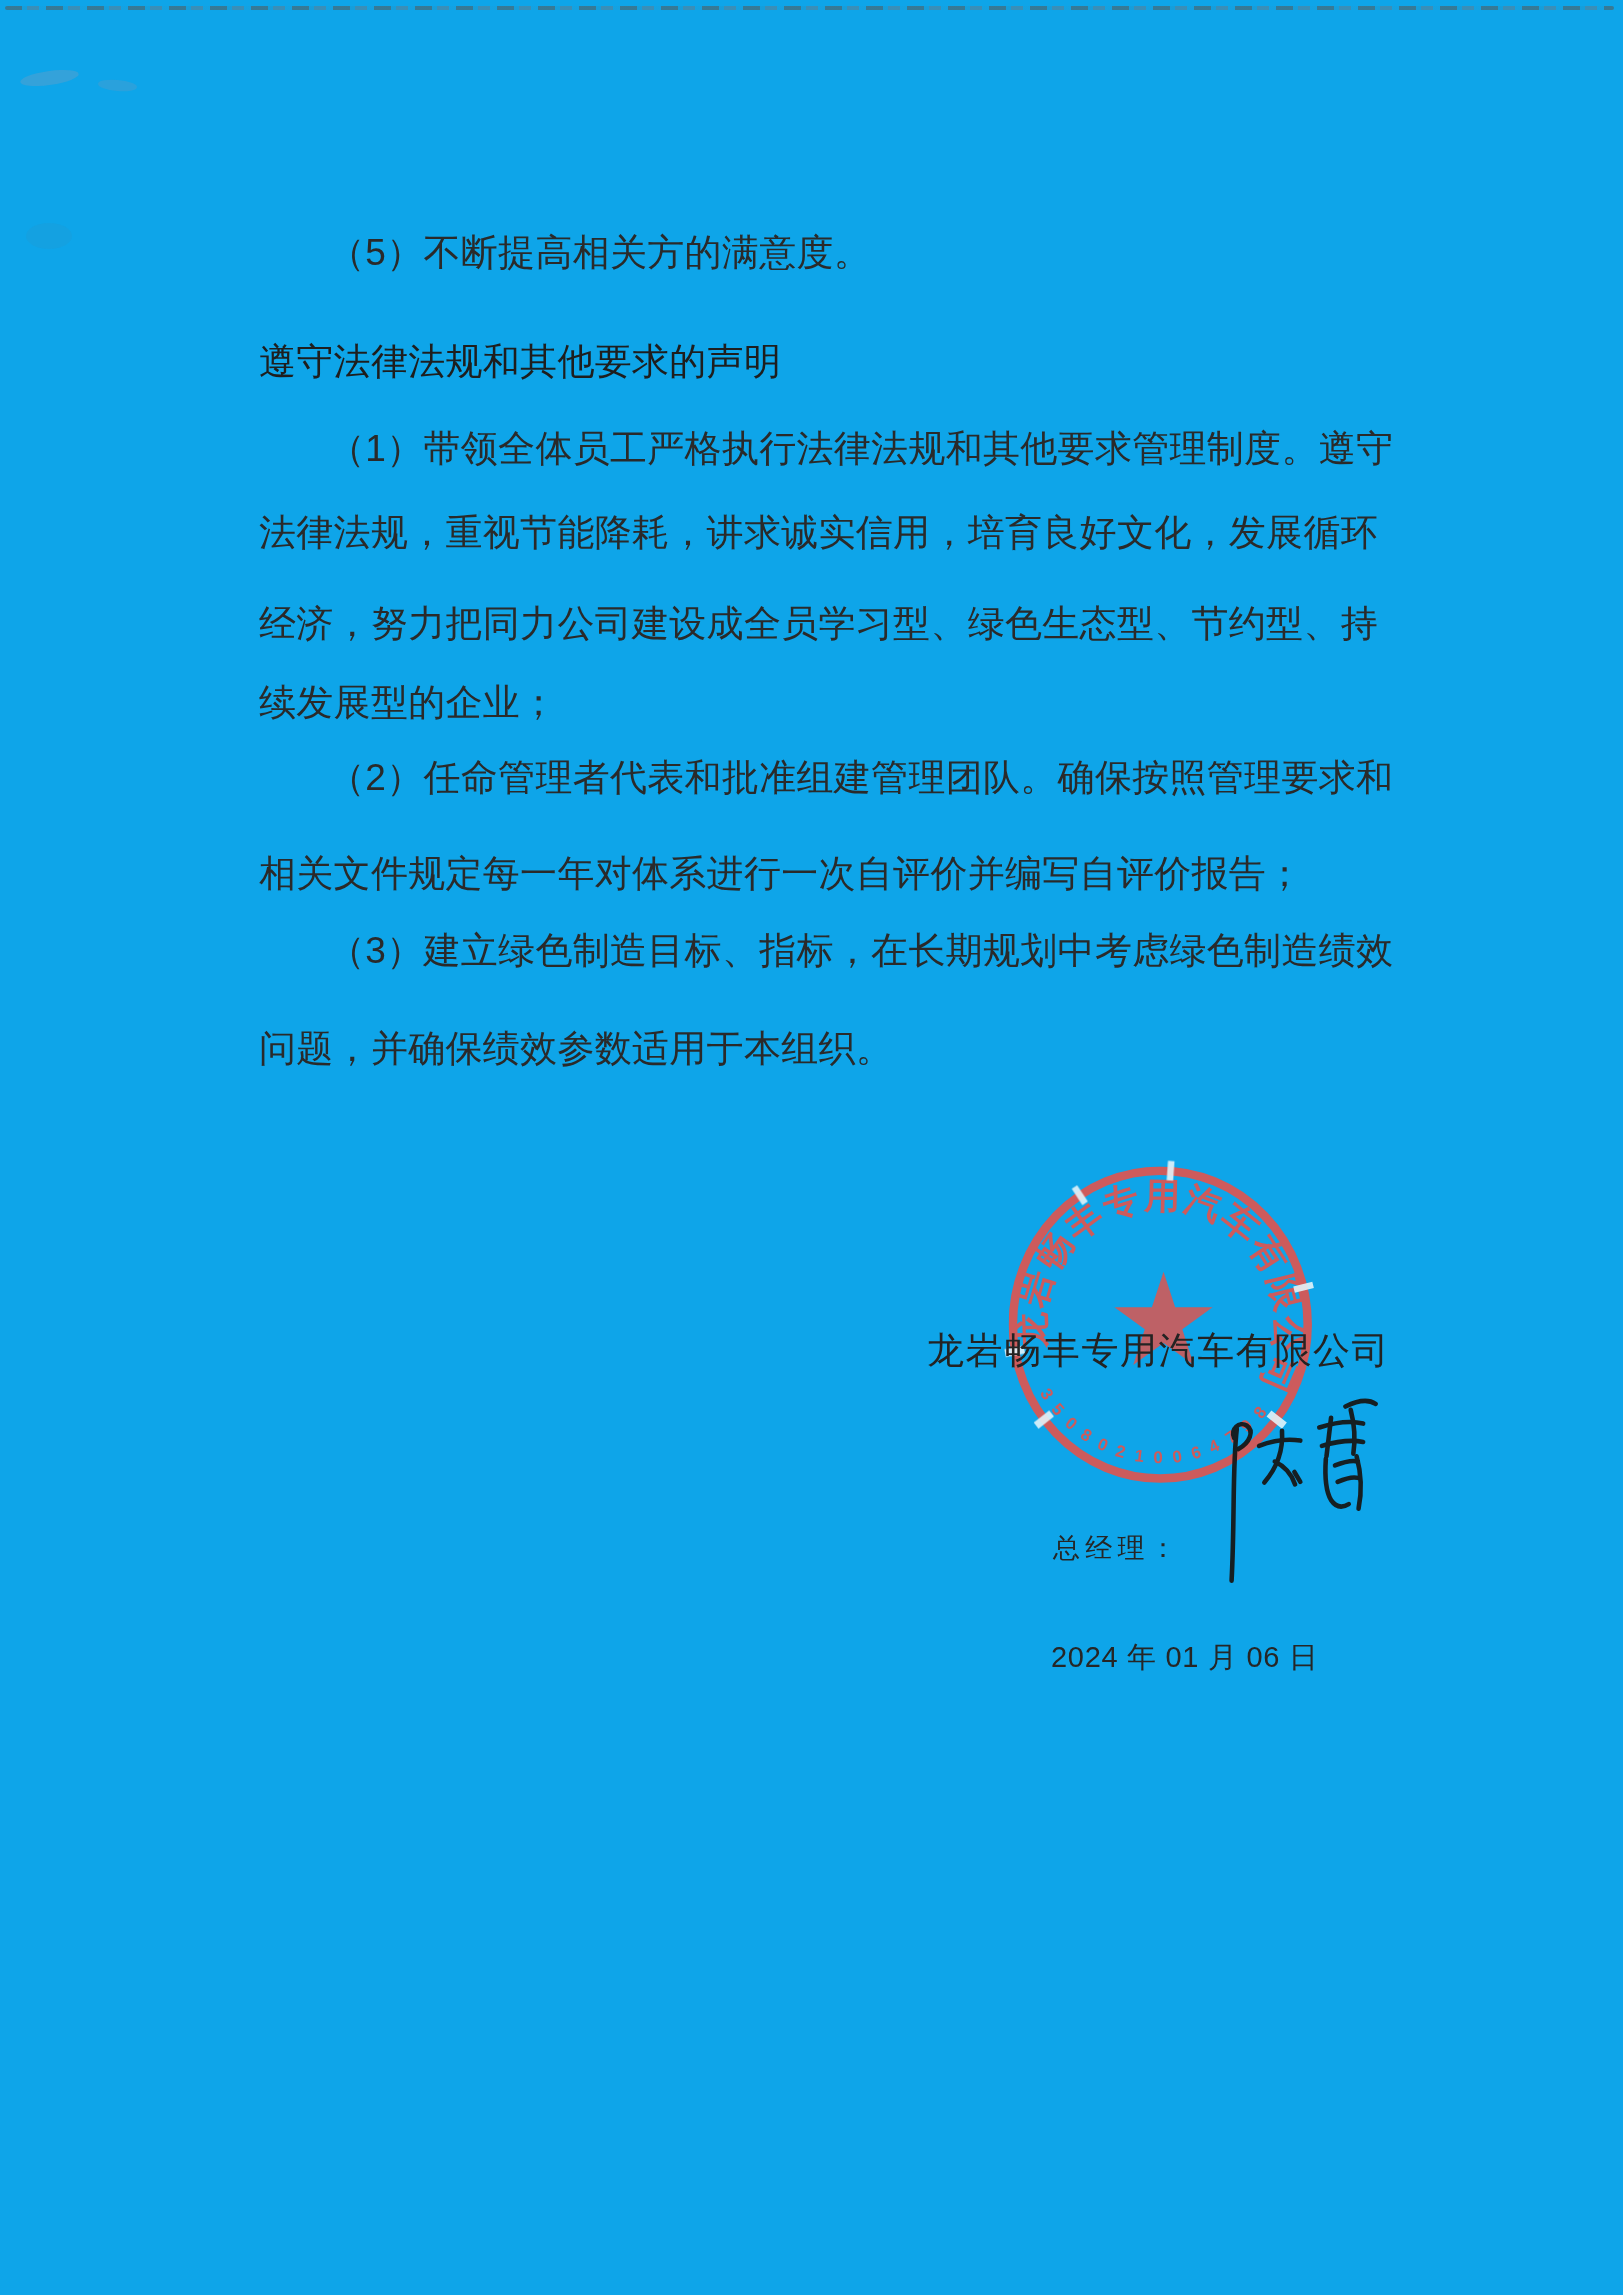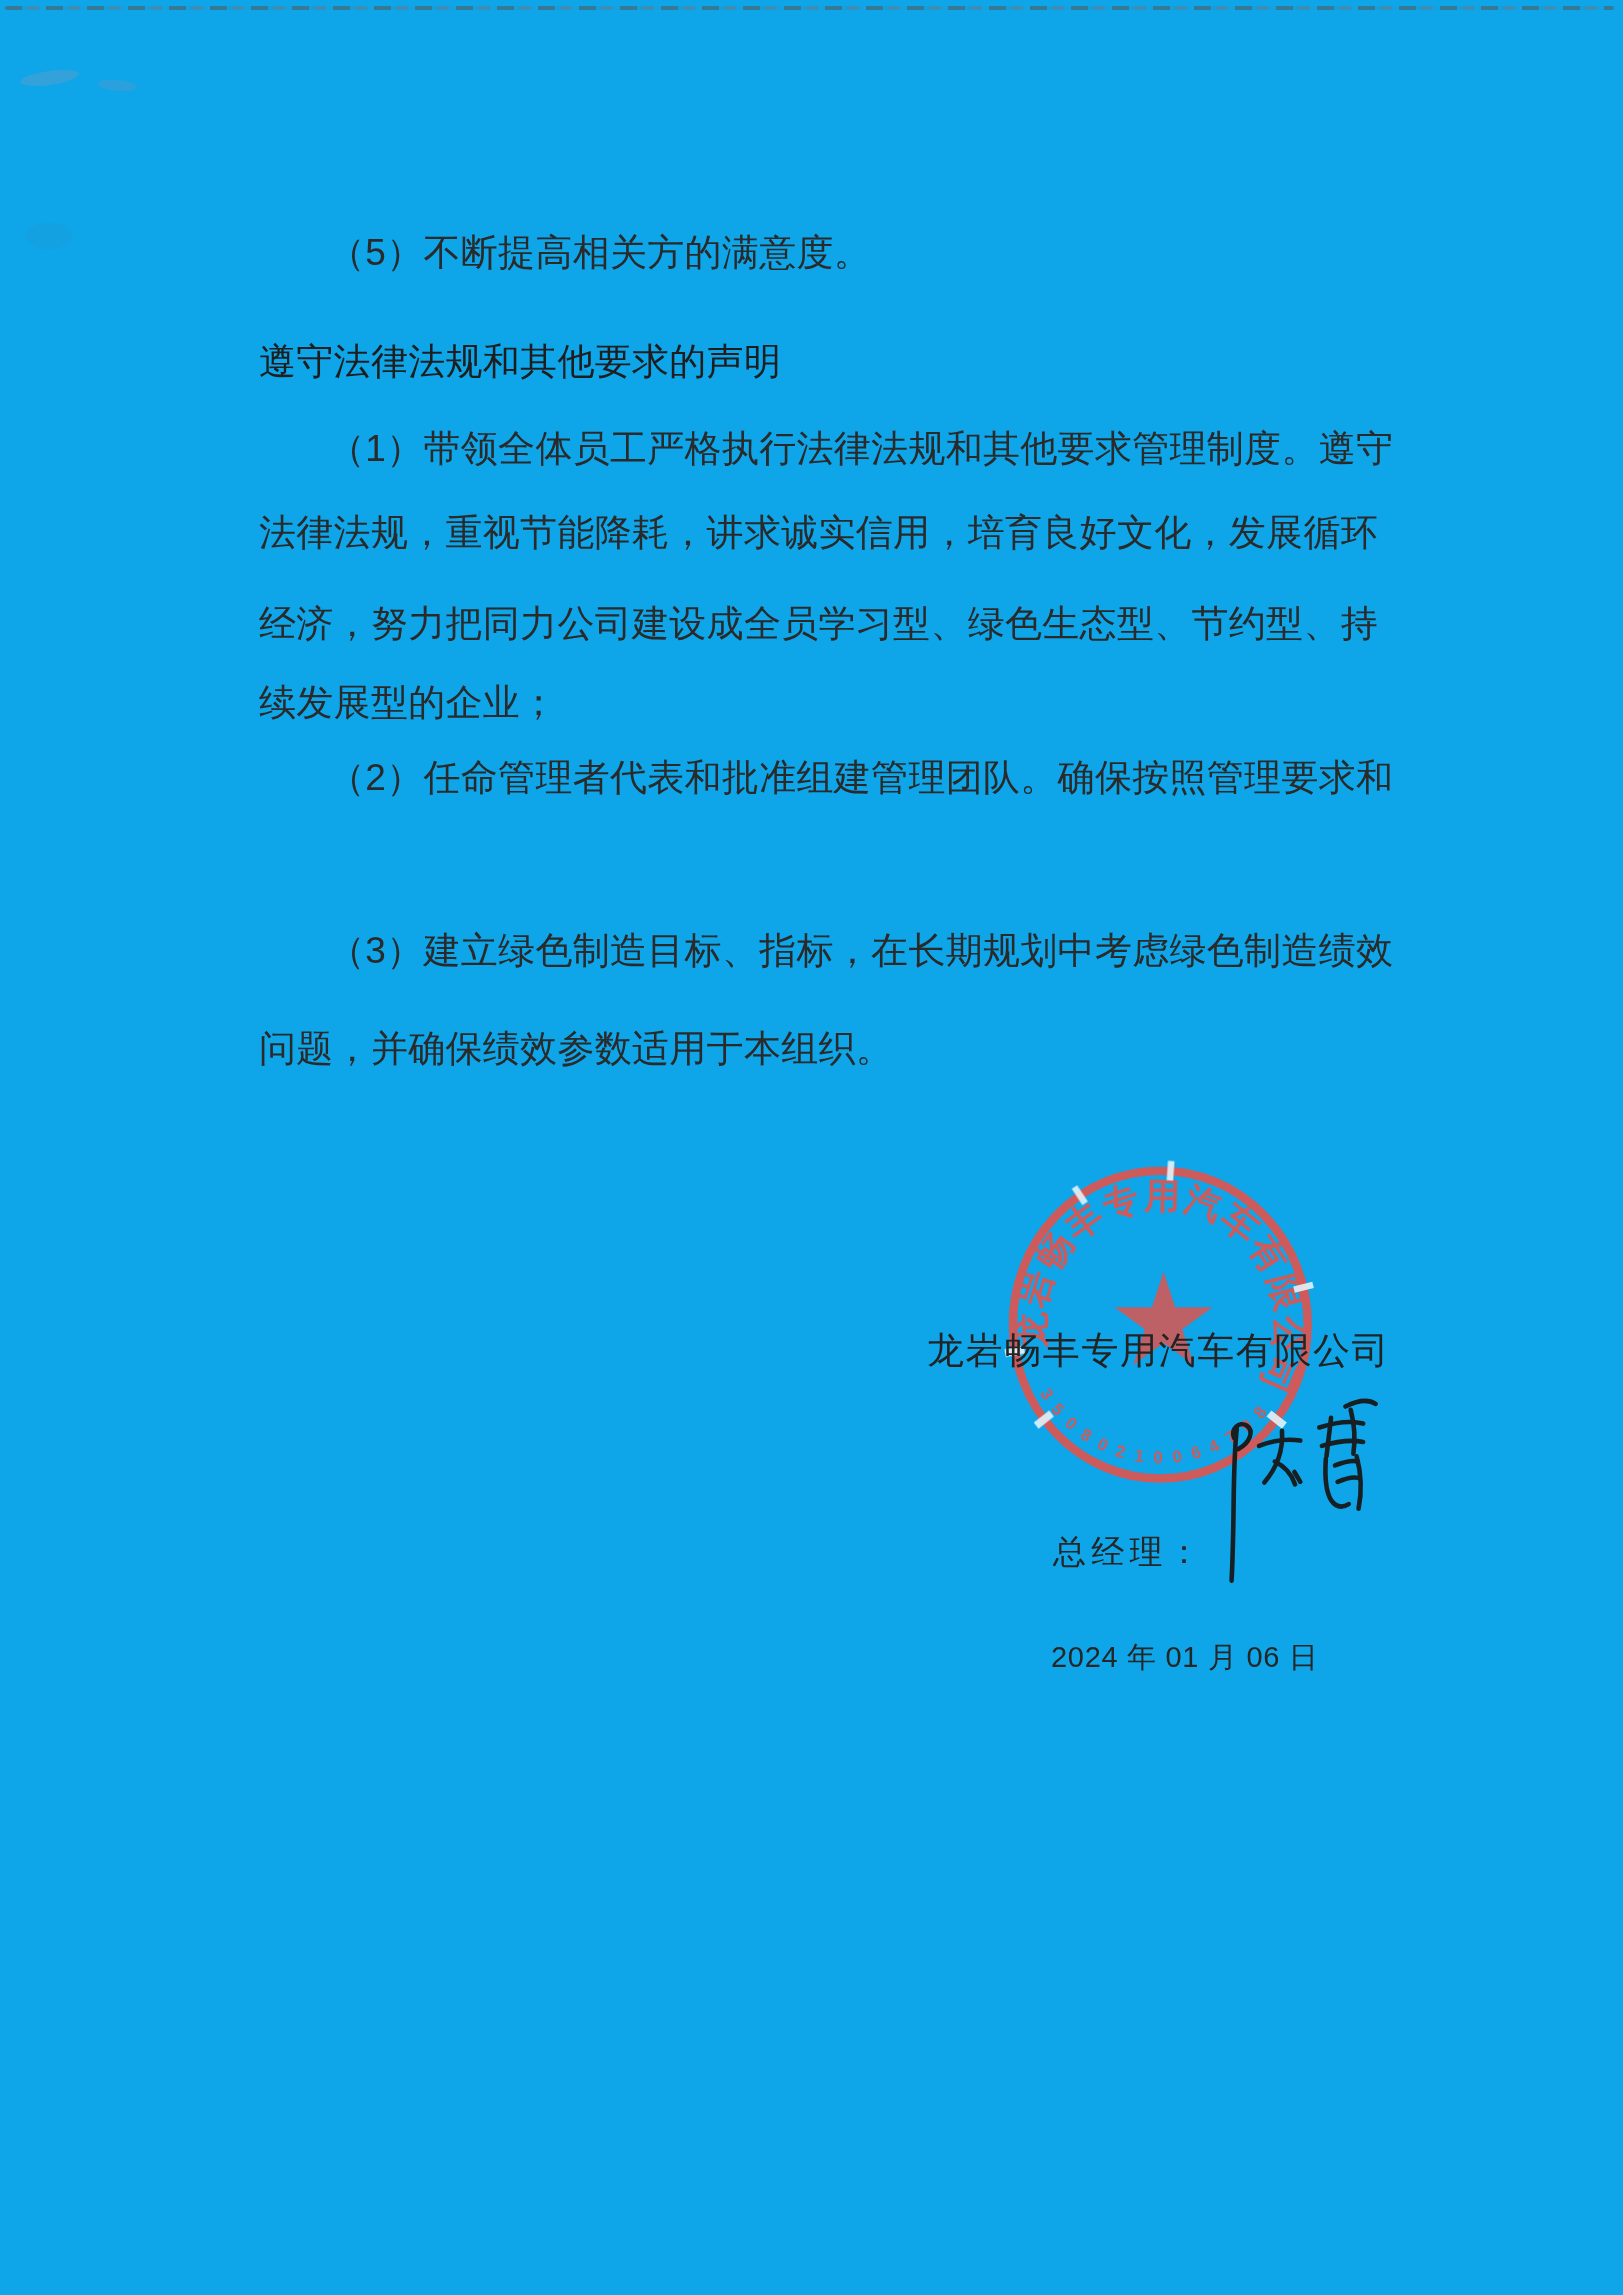--- a/index.html
+++ b/index.html
@@ -28,21 +28,21 @@
     white-space:nowrap;color:#2a2a2a;z-index:2;
   }
   .indent{padding-left:69px;}
   .bold{font-weight:400;color:#1e1e1e;}
   .company-line{
     position:absolute;left:927px;top:1326px;z-index:3;
     font-size:37px;letter-spacing:1.6px;white-space:nowrap;color:#232323;
   }
   .role-line{
     position:absolute;left:1053px;top:1530px;z-index:2;
-    font-size:33px;letter-spacing:5.2px;white-space:nowrap;color:#262626;
+    font-size:27px;letter-spacing:5.2px;white-space:nowrap;color:#262626;
   }
   .date-line{
     position:absolute;left:1051px;top:1638px;z-index:2;
     font-size:29px;letter-spacing:0.7px;white-space:nowrap;color:#262626;
   }
   .stamp-svg{position:absolute;left:982px;top:1152px;z-index:1;}
   .signature-svg{position:absolute;left:1191px;top:1388px;z-index:4;}
   .stamp-arc-text{
     font-family:"Liberation Sans", sans-serif;
     font-size:55px;letter-spacing:3px;fill:#e4534c;font-weight:600;
@@ -62,20 +62,21 @@
   <div class="scan-speck speck-b"></div>
   <div class="scan-speck speck-c"></div>
 
   <div class="bodyline indent" style="top:231px">（5）不断提高相关方的满意度。</div>
   <div class="bodyline bold" style="top:340px">遵守法律法规和其他要求的声明</div>
   <div class="bodyline indent" style="top:427px">（1）带领全体员工严格执行法律法规和其他要求管理制度。遵守</div>
   <div class="bodyline" style="top:511px">法律法规，重视节能降耗，讲求诚实信用，培育良好文化，发展循环</div>
   <div class="bodyline" style="top:602px">经济，努力把同力公司建设成全员学习型、绿色生态型、节约型、持</div>
   <div class="bodyline" style="top:681px">续发展型的企业；</div>
   <div class="bodyline indent" style="top:756px">（2）任命管理者代表和批准组建管理团队。确保按照管理要求和</div>
+  <div class="bodyline" style="top:852px">相关文件规定每一年对体系进行一次自评价并编写自评价报告；</div>
   <div class="bodyline indent" style="top:929px">（3）建立绿色制造目标、指标，在长期规划中考虑绿色制造绩效</div>
   <div class="bodyline" style="top:1027px">问题，并确保绩效参数适用于本组织。</div>
 
   <svg class="stamp-svg" width="367" height="353" viewBox="0 0 560 540">
     <g opacity="0.90">
 
       <ellipse cx="272" cy="264" rx="225.5" ry="235.5" fill="none" stroke="#e4534c" stroke-width="13"></ellipse>
 
       <polygon fill="#e4534c" opacity="0.92" points="277,183 294.8,237.6 352.1,237.6 305.7,271.3 323.4,325.9 277,292.2 230.6,325.9 248.3,271.3 201.9,237.6 259.2,237.6"></polygon>
 

